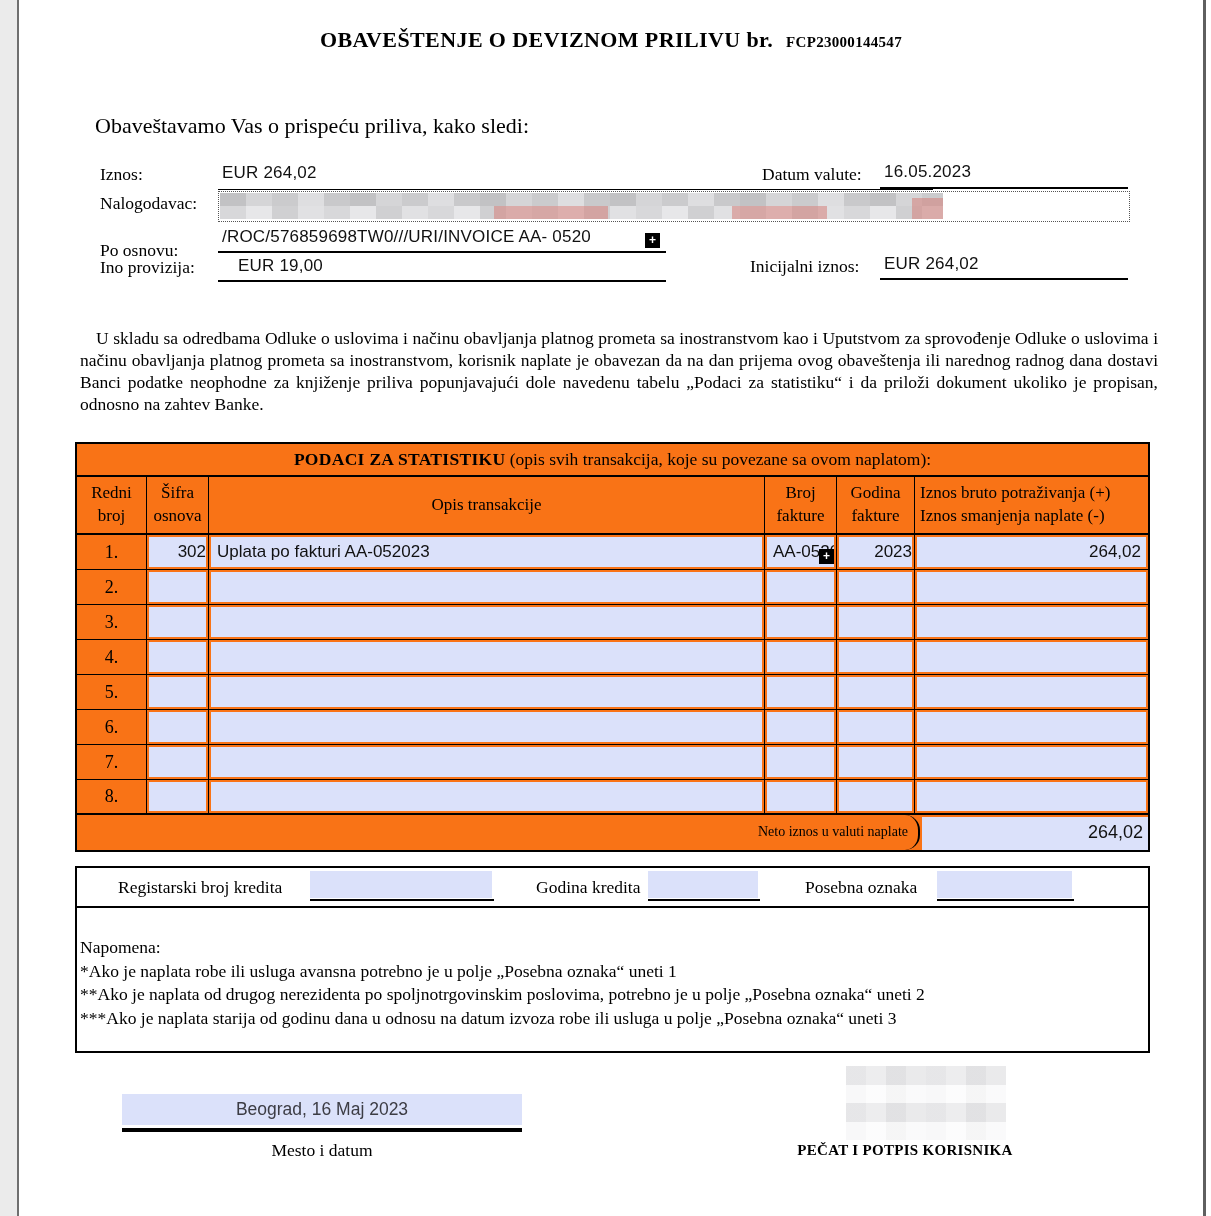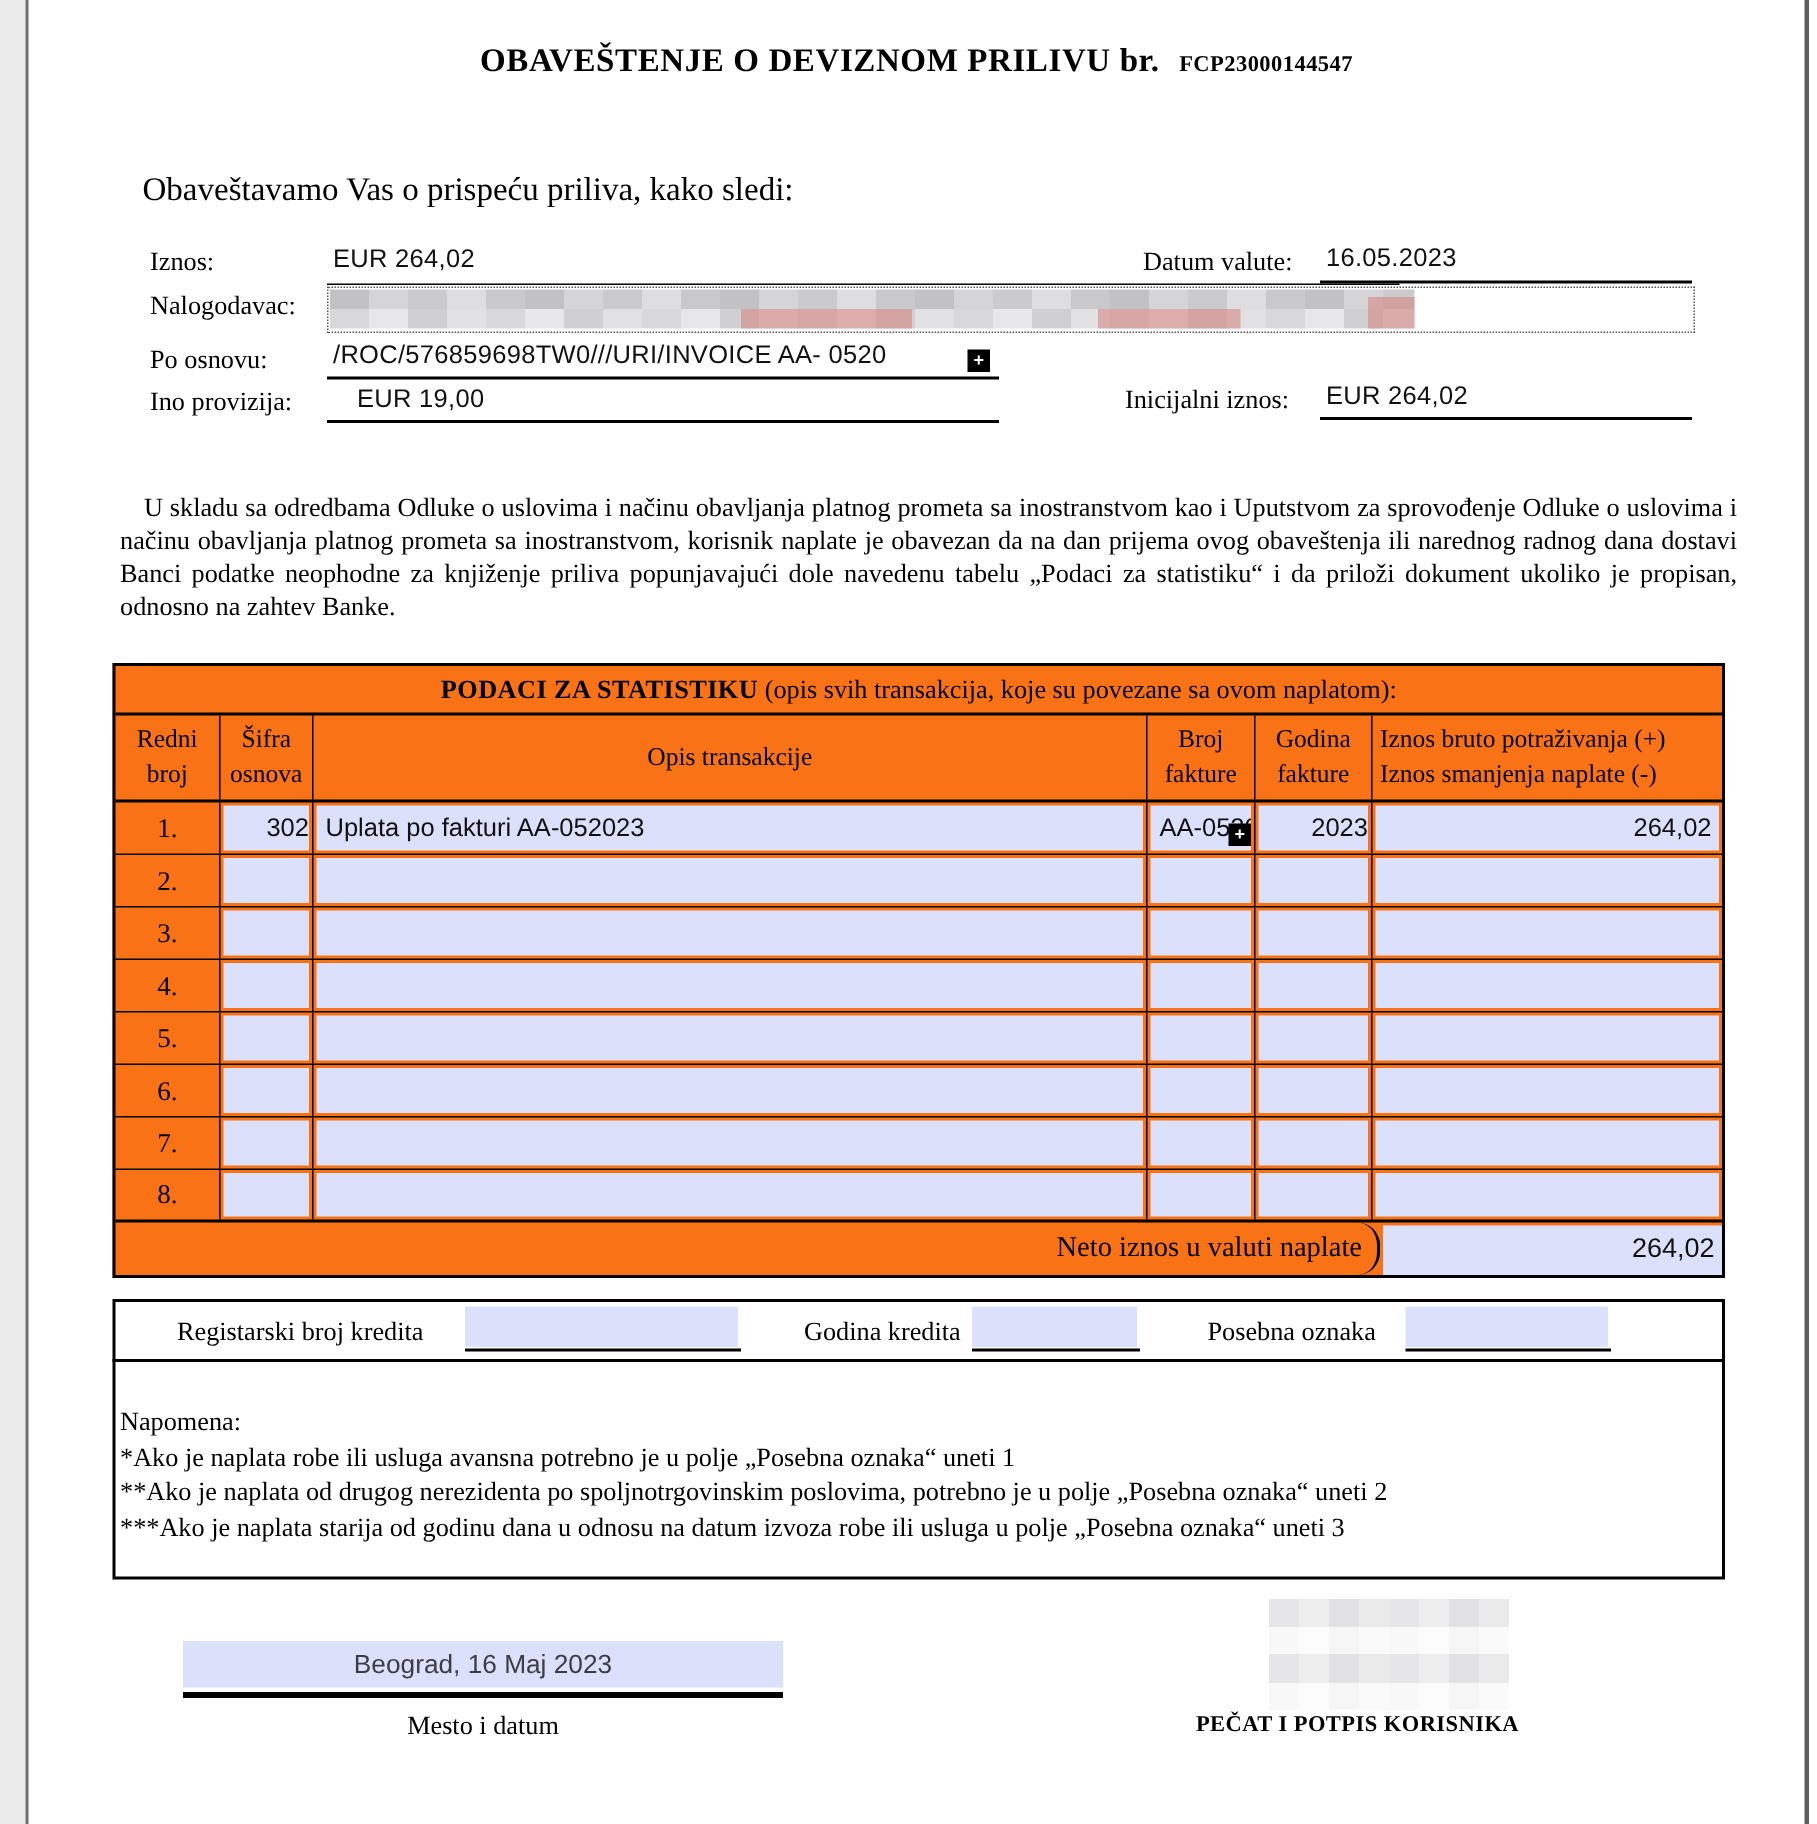--- a/index.html
+++ b/index.html
@@ -65,21 +65,21 @@
         font-size:17px; line-height:1.35; white-space:pre-line; }
   .th.left { justify-content:flex-start; text-align:left; padding-left:5px; }
   .rownum { display:flex; align-items:center; justify-content:center; font-size:18px; }
   .ff { position:absolute; inset:2px; background:var(--blue);
         font-family:"Liberation Sans", sans-serif; font-size:17px; line-height:29px; color:#111; }
   .ff.center { text-align:right; }
   .ff.padl   { padding-left:6px; }
   .ff.padr   { text-align:right; padding-right:5px; }
   .ff.clip   { overflow:hidden; white-space:nowrap; }
   .neto { display:flex; height:35px; }
-  .neto-label { flex:1; border-right:2px solid #000; text-align:right; font-size:19px;
+  .neto-label { flex:1; border-right:2px solid #000; text-align:right; font-size:14px;
                 line-height:33px; padding-right:10px;border-radius:15px; }
   .neto-cell { width:228px; position:relative; }
   .neto-cell .ff { inset:2px 0 0 2px; font-size:18px; line-height:31px; }
 
   
   .kbox { left:75px; top:866px; width:1075px; height:187px; border:2px solid #000; }
   .kdivider { left:75px; top:906px; width:1075px; height:2px; background:#000; }
   .kinput { background:var(--blue); }
   .nap { left:80px; top:936px; width:1070px; font-size:17.5px; line-height:23.5px; }
 
@@ -121,21 +121,21 @@
 <div class="abs nal-box">
   <div class="mosaic">
     <div class="mz-top"></div>
       <div class="mz-bot"></div>
     <div class="pink p1"></div>
       <div class="pink p2"></div>
       <div class="pink p3"></div>
   </div>
 </div>
 
-<div class="abs lbl" style="left:100px; top:229px;font-family:Liberation Serif, serif;">Po osnovu:</div>
+<div class="abs lbl" style="left:100px; top:240px;font-family:Liberation Serif, serif;">Po osnovu:</div>
 <div class="abs val" style="left:222px; top:227px;">/ROC/576859698TW0///URI/INVOICE AA- 0520</div>
 <div class="abs plus-cursor" style="left:645px; top:233px;">+</div>
 <div class="abs hline" style="left:218px; top:251px; width:448px;"></div>
 
 <div class="abs lbl" style="left:100px; top:257px;">Ino provizija:</div>
 <div class="abs val" style="left:222px; top:256px;margin-left:16px;">EUR 19,00</div>
 <div class="abs hline" style="left:218px; top:280px; width:448px;"></div>
 
 <div class="abs lbl" style="left:750px; top:256px;">Inicijalni iznos:</div>
 <div class="abs val" style="left:884px; top:254px;">EUR 264,02</div>

